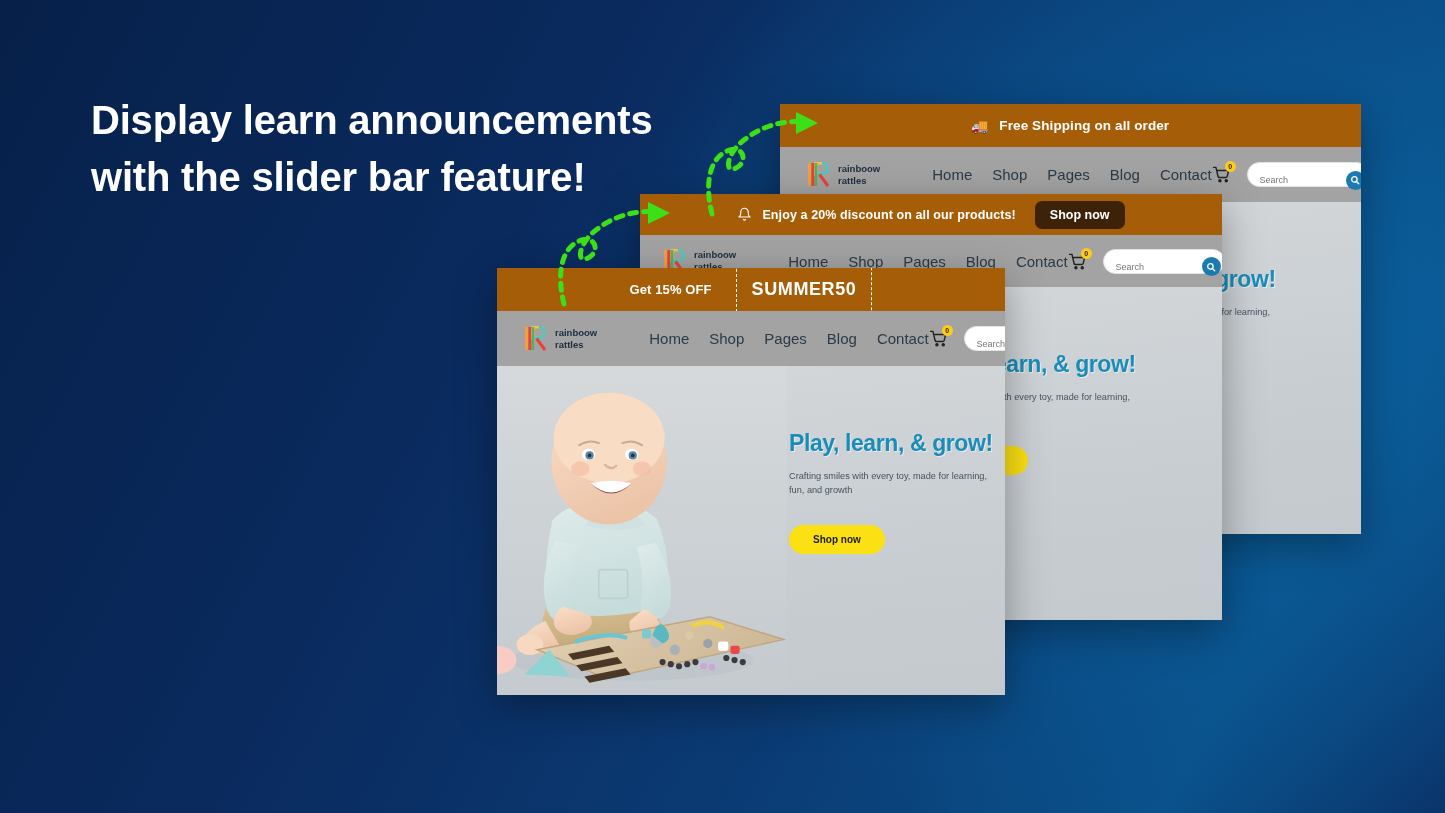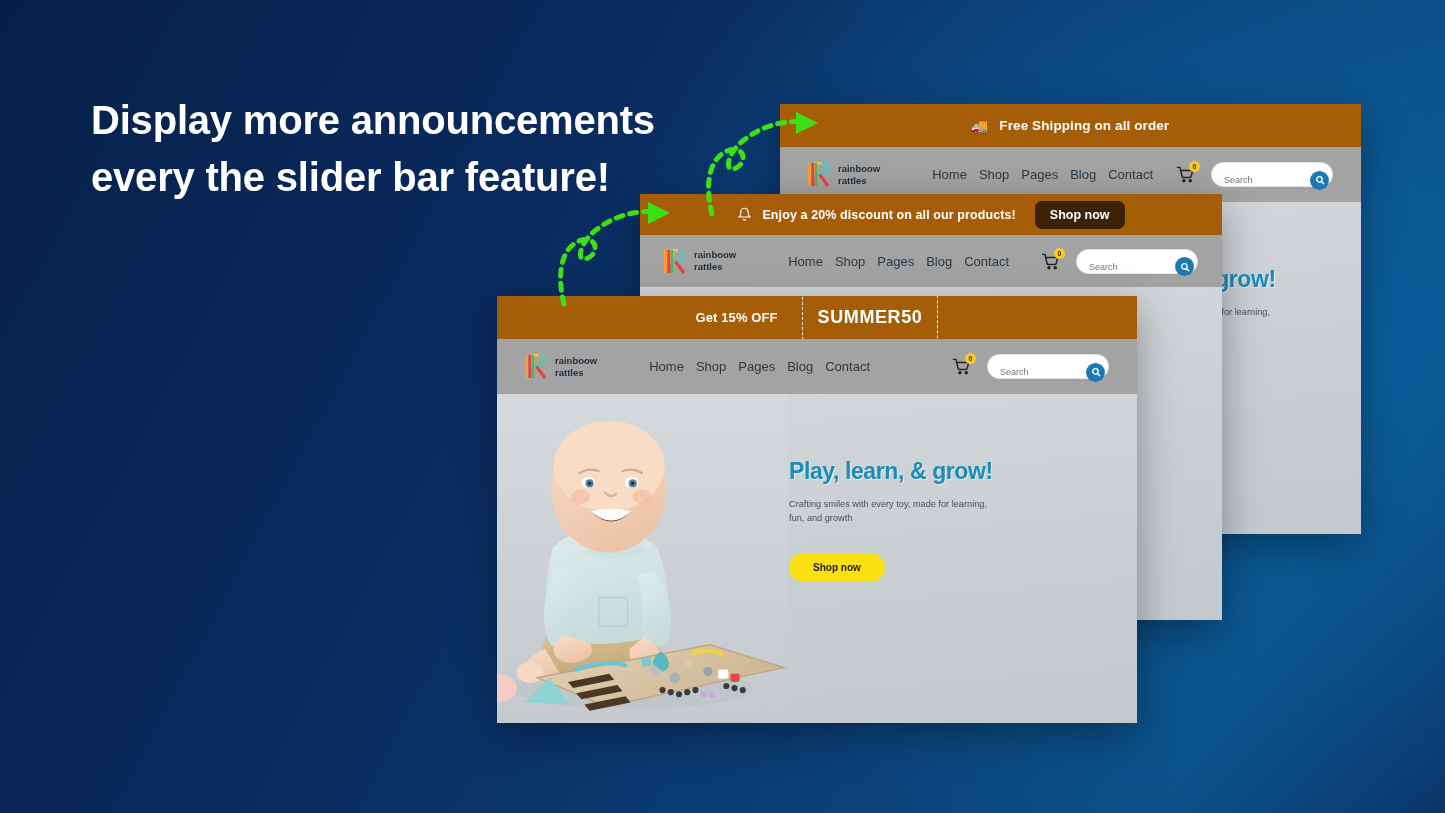--- a/index.html
+++ b/index.html
@@ -37,21 +37,21 @@
 
   
   .card {
     position: absolute;
     background: #ffffff;
     overflow: hidden;
     box-shadow: 0 12px 38px rgba(0,0,0,0.34);
   }
   .card-back   { left: 780px; top: 104px; width: 581px; height: 430px; }
   .card-mid    { left: 640px; top: 194px; width: 582px; height: 426px; }
-  .card-front  { left: 497px; top: 296px; width: 640px; height: 427px; }
+  .card-front  { left: 497px; top: 268px; width: 508px; height: 427px; }
 
   
   .annbar {
     background: #a65d08;
     color: #ffffff;
     display: flex;
     align-items: center;
     justify-content: center;
     gap: 10px;
     font-size: 13px;
@@ -107,23 +107,23 @@
   .logo-text {
     font-size: 9.5px;
     font-weight: 700;
     line-height: 1.25;
     color: #20303f;
     white-space: pre-line;
   }
 
   .nav-links {
     display: flex;
-    gap: 12px;
+    gap: 20px;
     margin-left: 52px;
-    font-size: 13px;
+    font-size: 15px;
     color: #2b3a47;
     font-weight: 500;
   }
   .nav-links span { cursor: pointer; white-space: nowrap; }
 
   .nav-right {
     margin-left: auto;
     display: flex;
     align-items: center;
     gap: 16px;
@@ -216,21 +216,21 @@
   .floor {
     position: absolute; left: 0; bottom: 0; width: 100%; height: 38%;
     background: linear-gradient(180deg, #c8cdd1 0%, #d0d4d7 100%);
   }
 </style>
 </head>
 <body>
 
 <div class="stage">
 
-  <div class="headline">Display more announcements every the slider bar feature!</div>
+  <div class="headline">Display learn announcements with the slider bar feature!</div>
 
   <div class="card card-back">
     <div class="card-inner">
       <div class="annbar">
         <span class="ann-emoji">🚚</span>
         <span>Free Shipping on all order</span>
       </div>
 
       <div class="navbar">
         <div class="logo">

